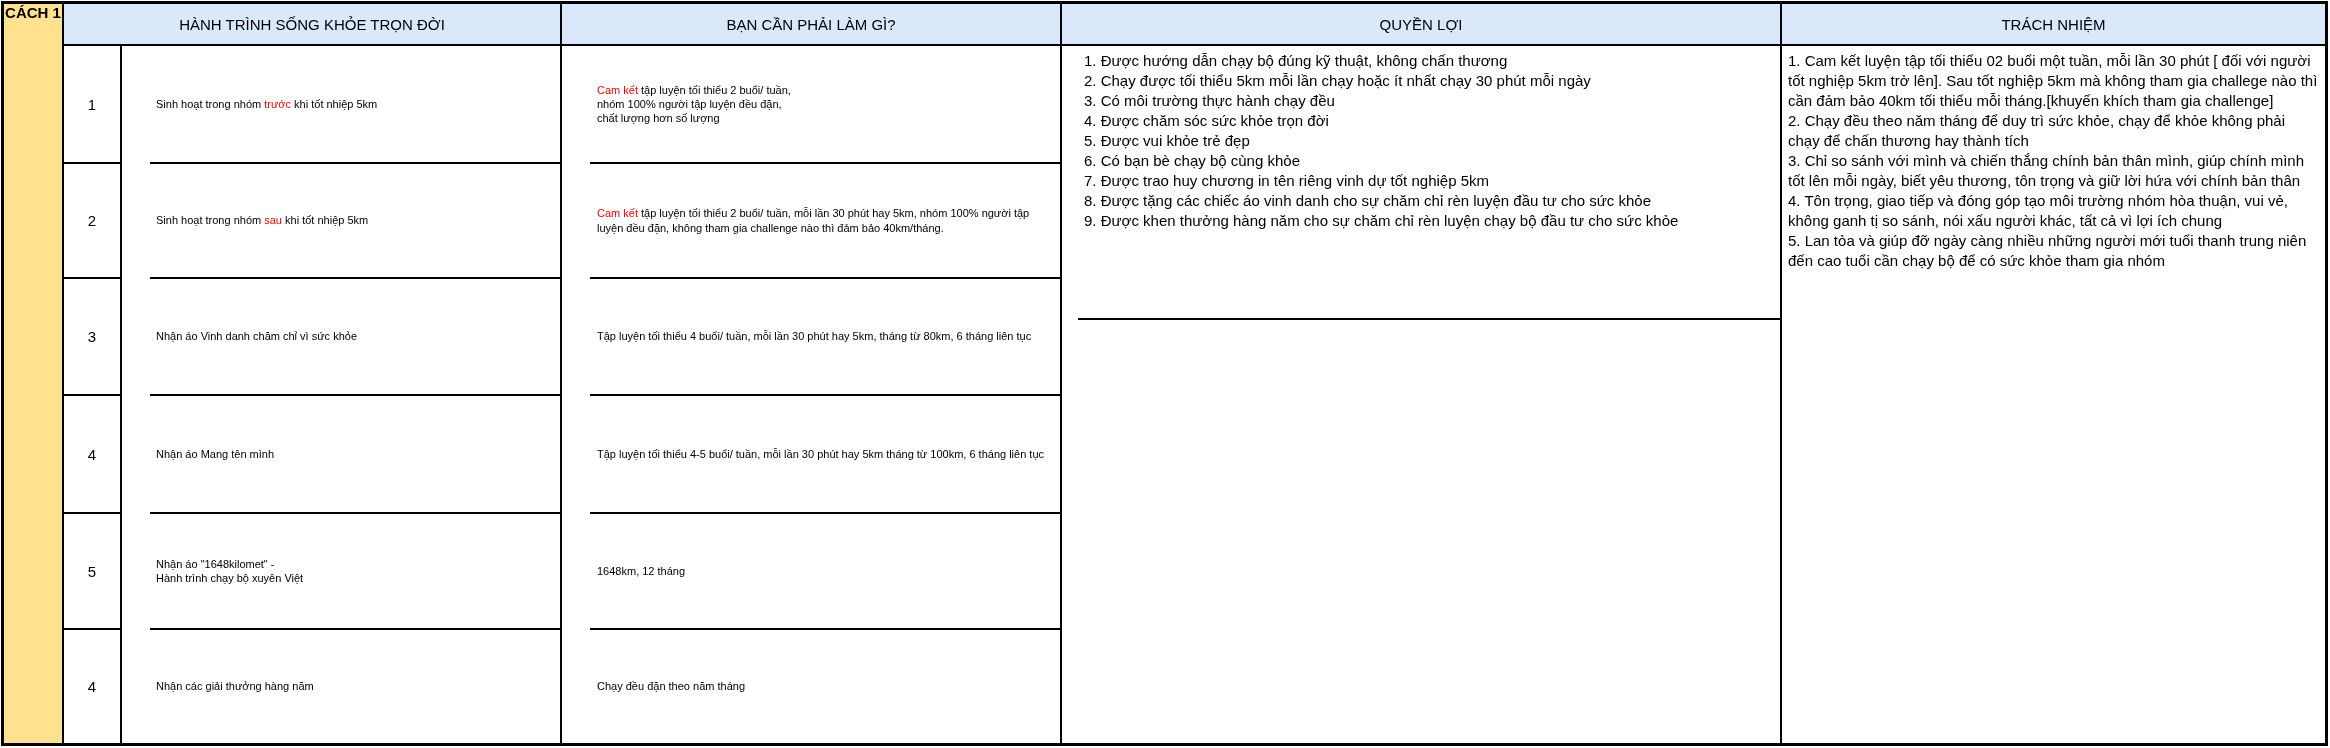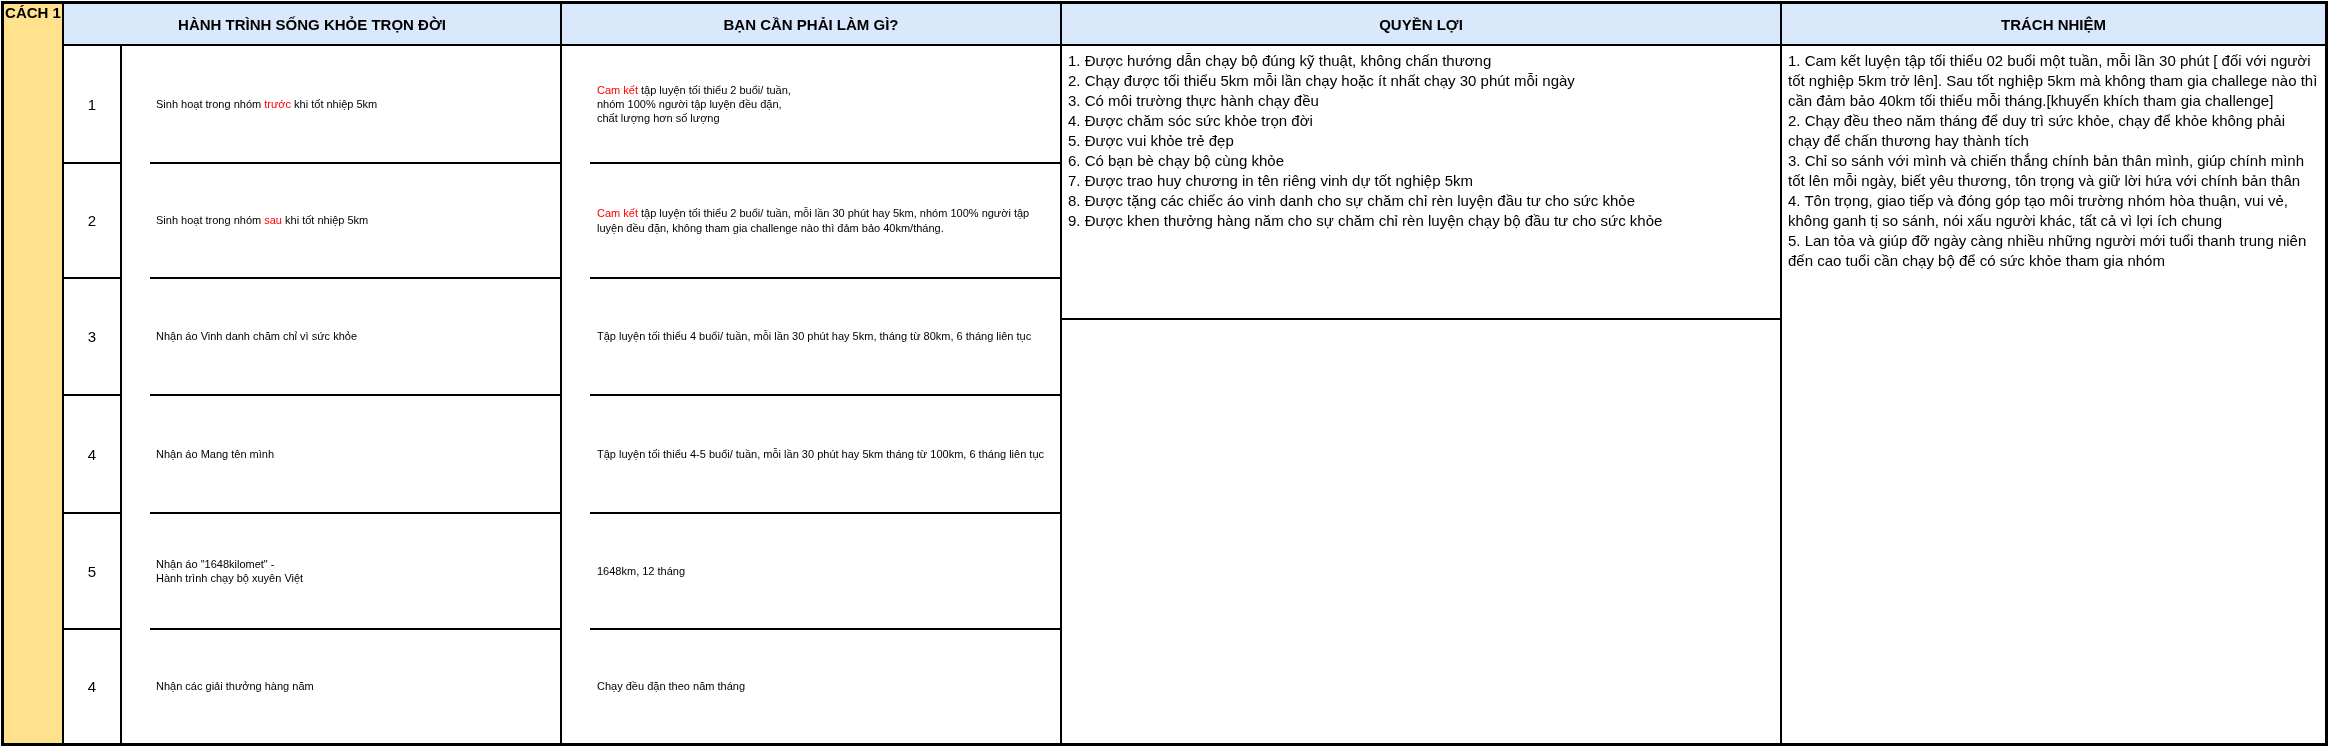--- a/index.html
+++ b/index.html
@@ -21,38 +21,38 @@
   .no-r{border-right:none;}
   .no-b{border-bottom:none;}
   .cell-cach{
     grid-column:1;grid-row:1/8;background:var(--yellow,#ffe18e);
     display:flex;justify-content:center;align-items:flex-start;
     font-weight:bold;font-size:15px;
   }
   .cell-header{
     background:var(--blue,#dae8fc);
     display:flex;align-items:center;justify-content:center;
-    font-weight:bold;font-size:15px;text-align:center;
+    font-weight:normal;font-size:15px;text-align:center;
   }
   .h-journey{grid-column:2/4;grid-row:1;}
   .h-todo{grid-column:4;grid-row:1;}
   .h-benefits{grid-column:5;grid-row:1;}
   .h-resp{grid-column:6;grid-row:1;}
   .cell-num{
     display:flex;align-items:center;justify-content:center;
     font-size:15px;
   }
   .cell-text{
     display:flex;align-items:center;
     font-size:11px;line-height:1.3;margin-left:28px;
   }
   .cell-journey{padding:2px 4px 2px 6px;}
   .cell-todo{padding:2px 4px 2px 7px;}
   .red{color:var(--red,#ff0000);}
-  .cell-benefits{grid-column:5;grid-row:2/8;position:relative;}
+  .cell-benefits{grid-column:5;grid-row:2/8;position:relative;margin-left:16px;}
   .cell-resp{grid-column:6;grid-row:2/8;}
   .list{font-size:15px;line-height:20px;padding:5px 6px 0 6px;}
   .list-benefits{padding-right:80px;}
   .row-divider{
     position:absolute;left:0;right:0;top:272px;height:2px;
     background:var(--border,#000);
   }
 </style>
 </head>
 <body>

